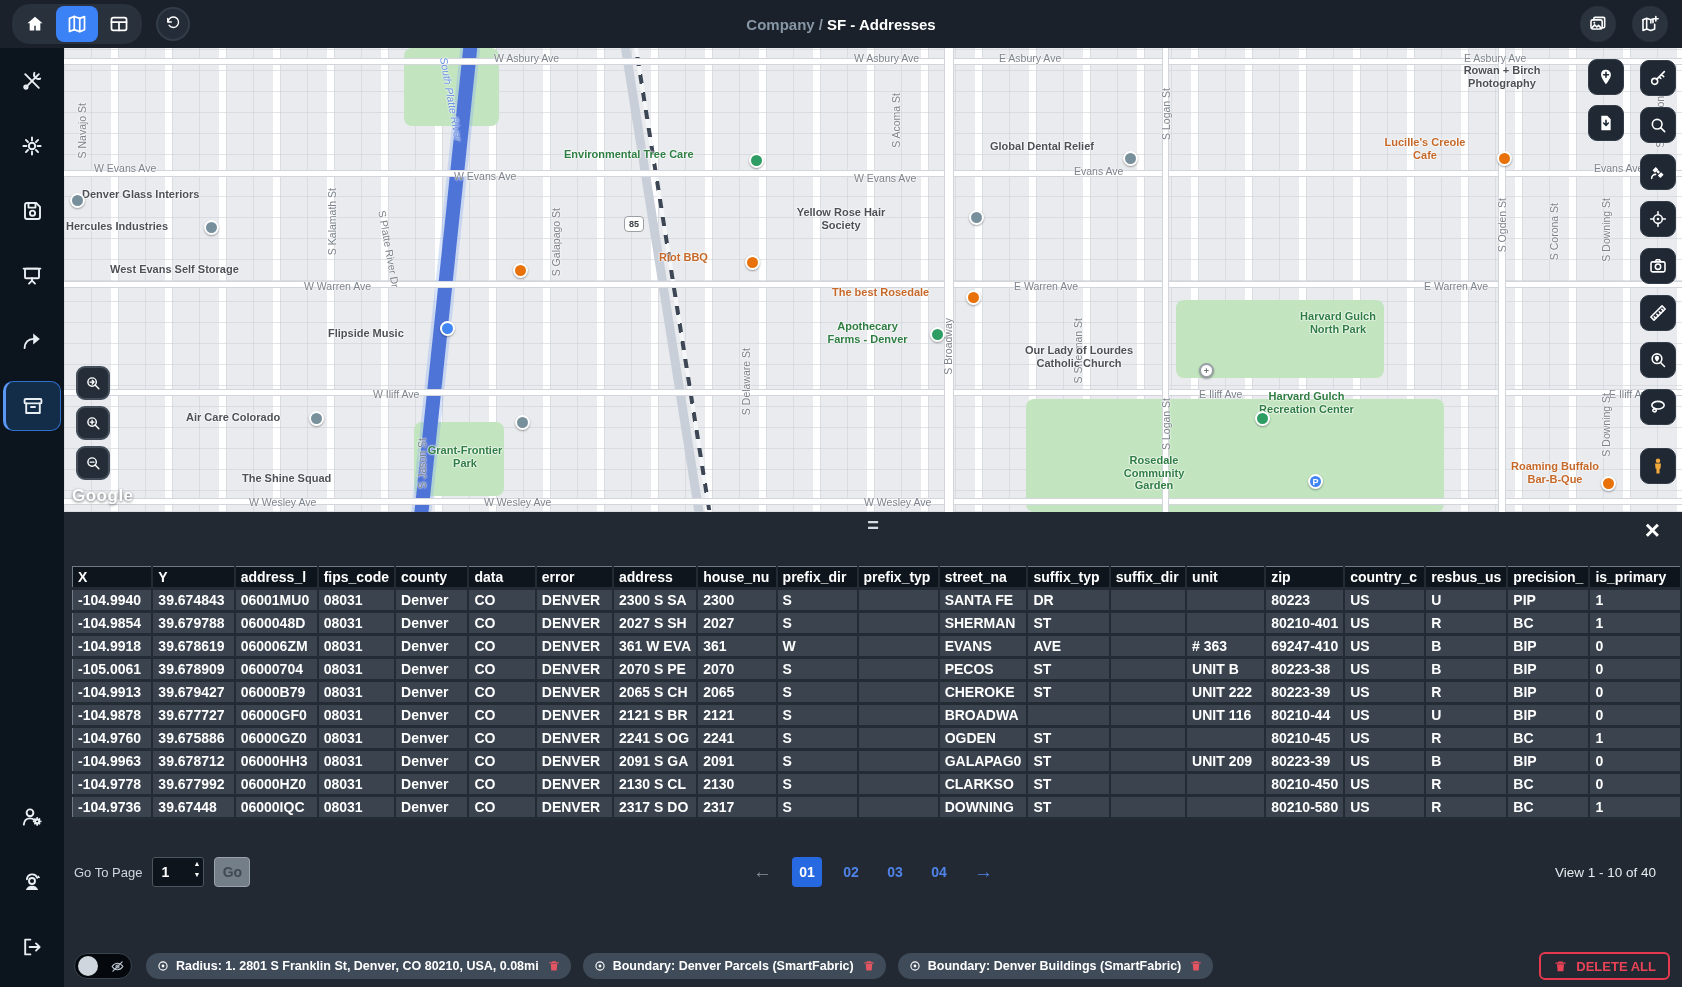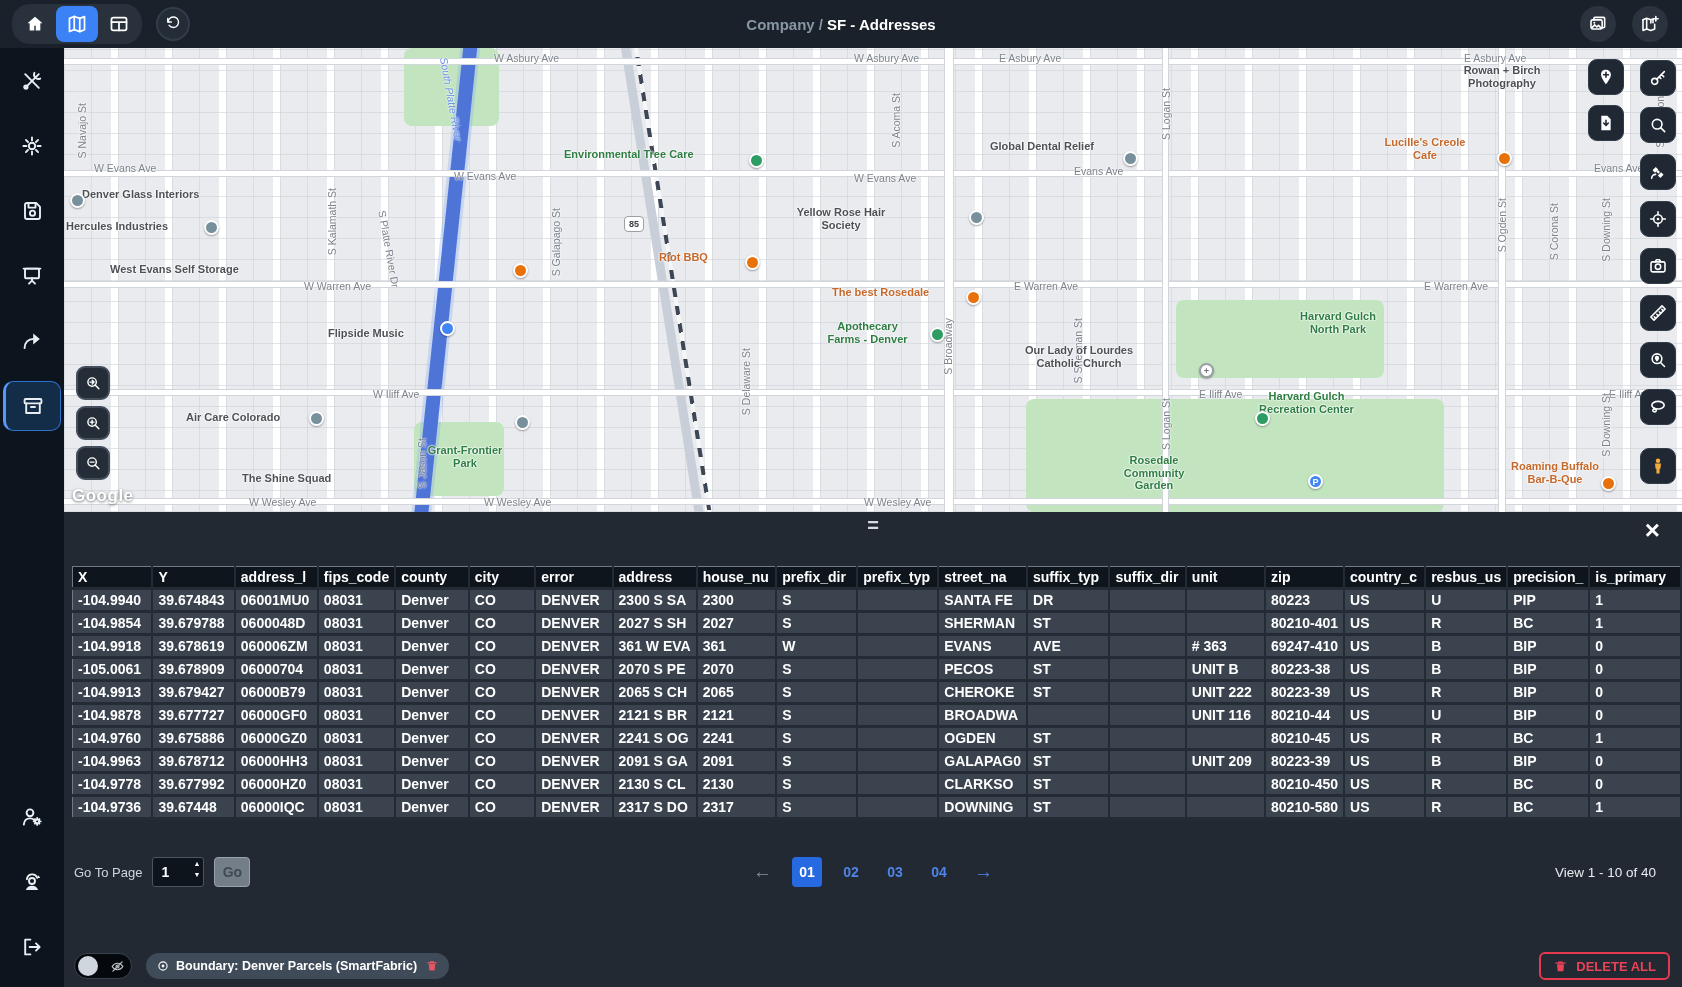--- a/index.html
+++ b/index.html
@@ -499,21 +499,21 @@
             <col style="width: 77px;">
             <col style="width: 95px;">
           </colgroup>
         <thead>
             <tr id="thead-row">
               <th>X</th>
               <th>Y</th>
               <th>address_l</th>
               <th>fips_code</th>
               <th>county</th>
-              <th>city</th>
+              <th>data</th>
               <th>error</th>
               <th>address</th>
               <th>house_nu</th>
               <th>prefix_dir</th>
               <th>prefix_typ</th>
               <th>street_na</th>
               <th>suffix_typ</th>
               <th>suffix_dir</th>
               <th>unit</th>
               <th>zip</th>
@@ -785,28 +785,58 @@
           </span>
         </span>
       <span class="chips" id="chips">
           <span class="chip">
             <span class="icon tgt">
               <svg viewBox="0 0 24 24" fill="none" stroke="currentColor" stroke-width="1.9" stroke-linecap="round" stroke-linejoin="round">
                 <circle cx="12" cy="12" r="7"></circle>
                 <circle cx="12" cy="12" r="2.4" fill="currentColor" stroke="none"></circle>
               </svg>
             </span>
+            <span>Radius: 1. 2801 S Franklin St, Denver, CO 80210, USA, 0.08mi</span>
+            <span class="icon trash">
+              <svg viewBox="0 0 24 24" fill="none" stroke="currentColor" stroke-width="1.9" stroke-linecap="round" stroke-linejoin="round">
+                <path d="M4.6 6.6h14.8M9 6.6V4.8h6v1.8"></path>
+                <path fill="currentColor" stroke="none" d="M6.4 8.4h11.2l-1 11.2H7.4z"></path>
+              </svg>
+            </span>
+          </span>
+          <span class="chip">
+            <span class="icon tgt">
+              <svg viewBox="0 0 24 24" fill="none" stroke="currentColor" stroke-width="1.9" stroke-linecap="round" stroke-linejoin="round">
+                <circle cx="12" cy="12" r="7"></circle>
+                <circle cx="12" cy="12" r="2.4" fill="currentColor" stroke="none"></circle>
+              </svg>
+            </span>
             <span>Boundary: Denver Parcels (SmartFabric)</span>
             <span class="icon trash">
               <svg viewBox="0 0 24 24" fill="none" stroke="currentColor" stroke-width="1.9" stroke-linecap="round" stroke-linejoin="round">
                 <path d="M4.6 6.6h14.8M9 6.6V4.8h6v1.8"></path>
                 <path fill="currentColor" stroke="none" d="M6.4 8.4h11.2l-1 11.2H7.4z"></path>
               </svg>
             </span>
           </span>
+          <span class="chip">
+            <span class="icon tgt">
+              <svg viewBox="0 0 24 24" fill="none" stroke="currentColor" stroke-width="1.9" stroke-linecap="round" stroke-linejoin="round">
+                <circle cx="12" cy="12" r="7"></circle>
+                <circle cx="12" cy="12" r="2.4" fill="currentColor" stroke="none"></circle>
+              </svg>
+            </span>
+            <span>Boundary: Denver Buildings (SmartFabric)</span>
+            <span class="icon trash">
+              <svg viewBox="0 0 24 24" fill="none" stroke="currentColor" stroke-width="1.9" stroke-linecap="round" stroke-linejoin="round">
+                <path d="M4.6 6.6h14.8M9 6.6V4.8h6v1.8"></path>
+                <path fill="currentColor" stroke="none" d="M6.4 8.4h11.2l-1 11.2H7.4z"></path>
+              </svg>
+            </span>
+          </span>
         </span>
       <button class="delall" id="delAll">
           <span class="icon ">
             <svg viewBox="0 0 24 24" fill="none" stroke="currentColor" stroke-width="1.9" stroke-linecap="round" stroke-linejoin="round">
               <path d="M4.6 6.6h14.8M9 6.6V4.8h6v1.8"></path>
               <path fill="currentColor" stroke="none" d="M6.4 8.4h11.2l-1 11.2H7.4z"></path>
             </svg>
           </span>
           <span>DELETE ALL</span>
         </button>

